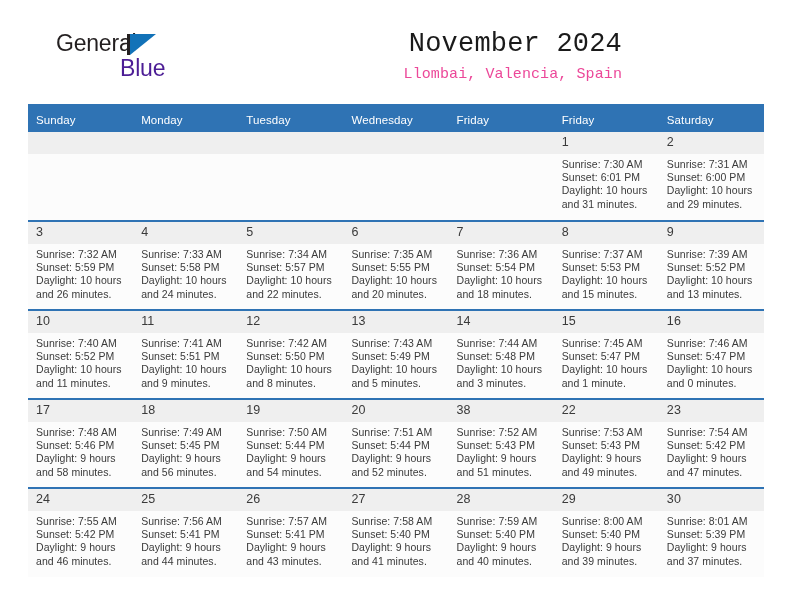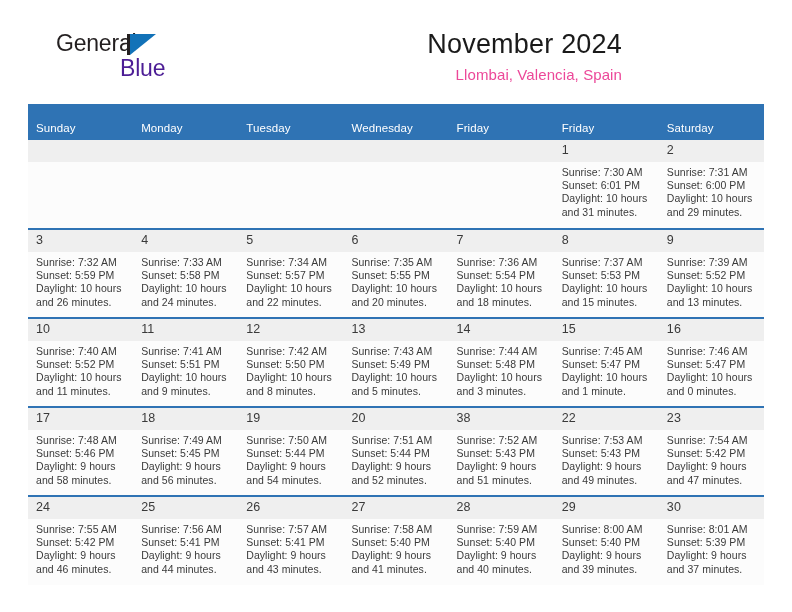--- a/index.html
+++ b/index.html
@@ -66,20 +66,21 @@
     line-height: 26px;
     color: #4c1d95;
     letter-spacing: -0.2px;
   }
 
   .title-block {
     position: absolute;
     right: 34px;
     top: 28px;
     text-align: right;
+    font-family: Liberation Mono, monospace;
   }
   .cal-title {
     font-size: 27px;
     line-height: 33px;
     color: #1a1a1a;
     font-weight: normal;
     letter-spacing: 0.2px;
   }
   .cal-subtitle {
     margin-top: 5px;
@@ -100,21 +101,21 @@
     width: 736px;
     border-collapse: collapse;
     table-layout: fixed;
   }
   table.cal th {
     background: #2f73b4;
     color: #ffffff;
     font-size: 11.5px;
     font-weight: normal;
     text-align: left;
-    padding: 18px 0 6px 8px;
+    padding: 10px 0 6px 8px;
     height: 22px;
     letter-spacing: 0.1px;
   }
   table.cal td {
     vertical-align: top;
     background: #fcfcfc;
     border-top: 2px solid #2f73b4;
     height: 89px;
     padding: 0;
     position: relative;

